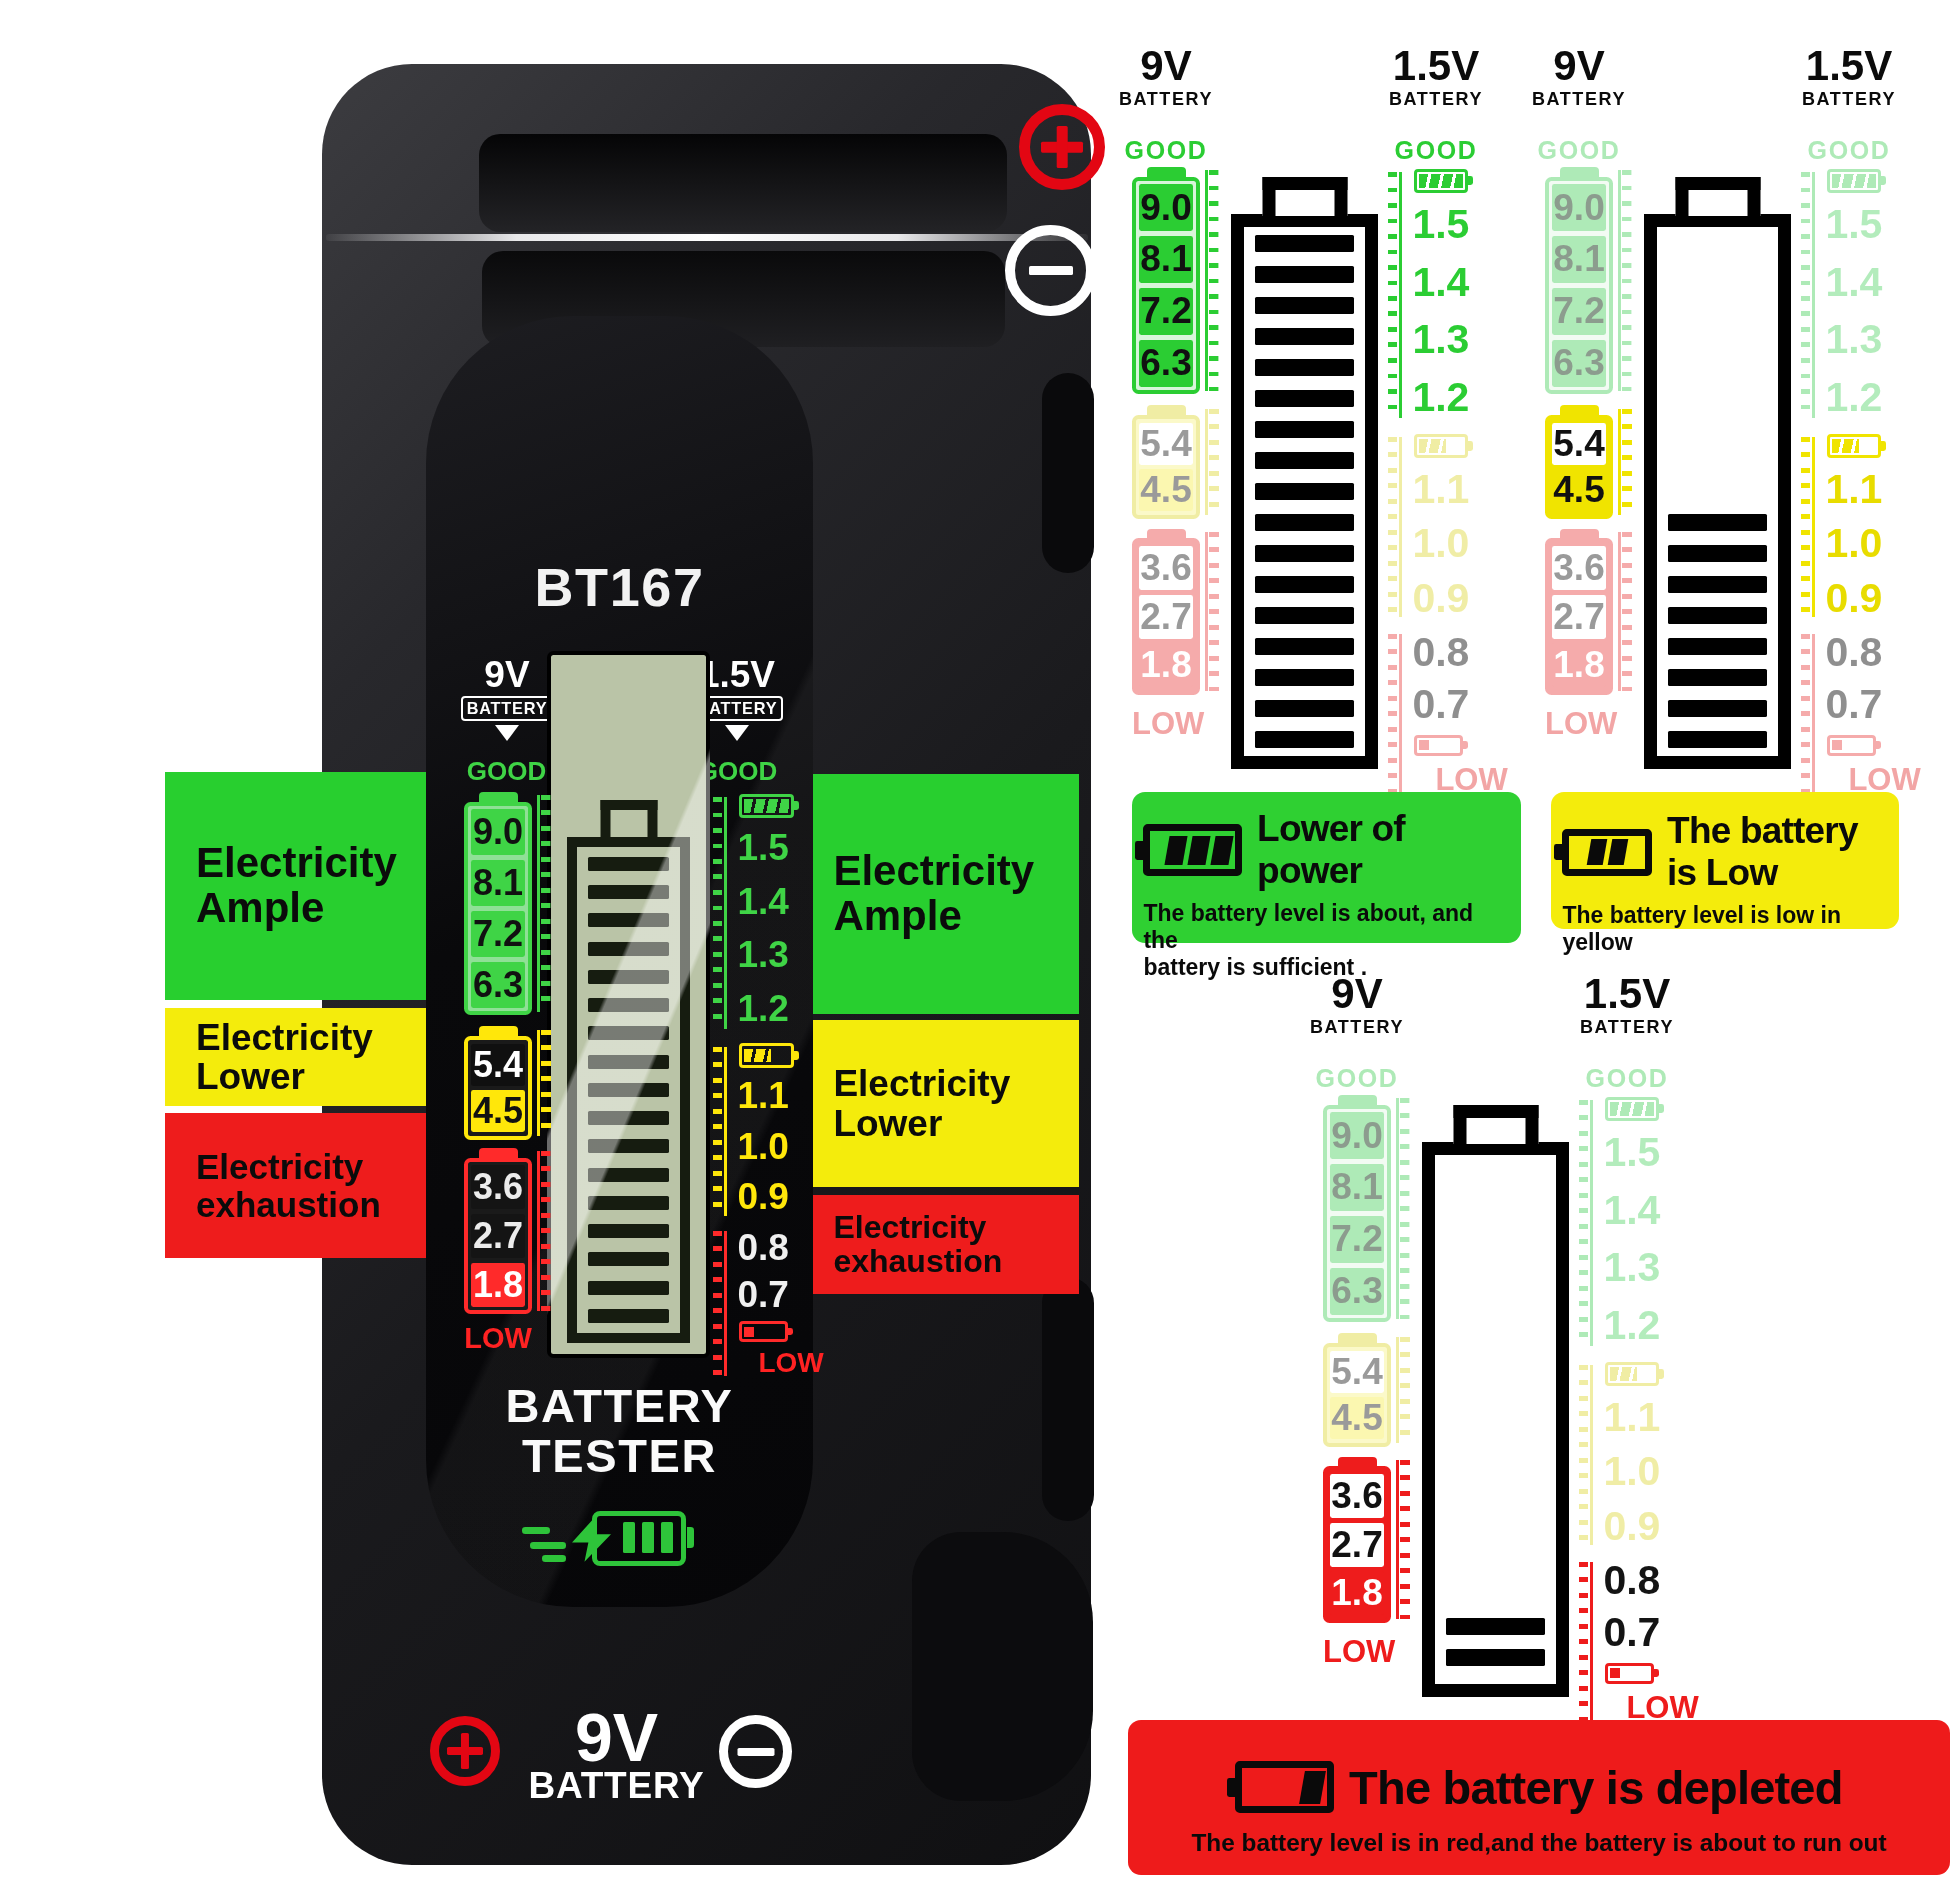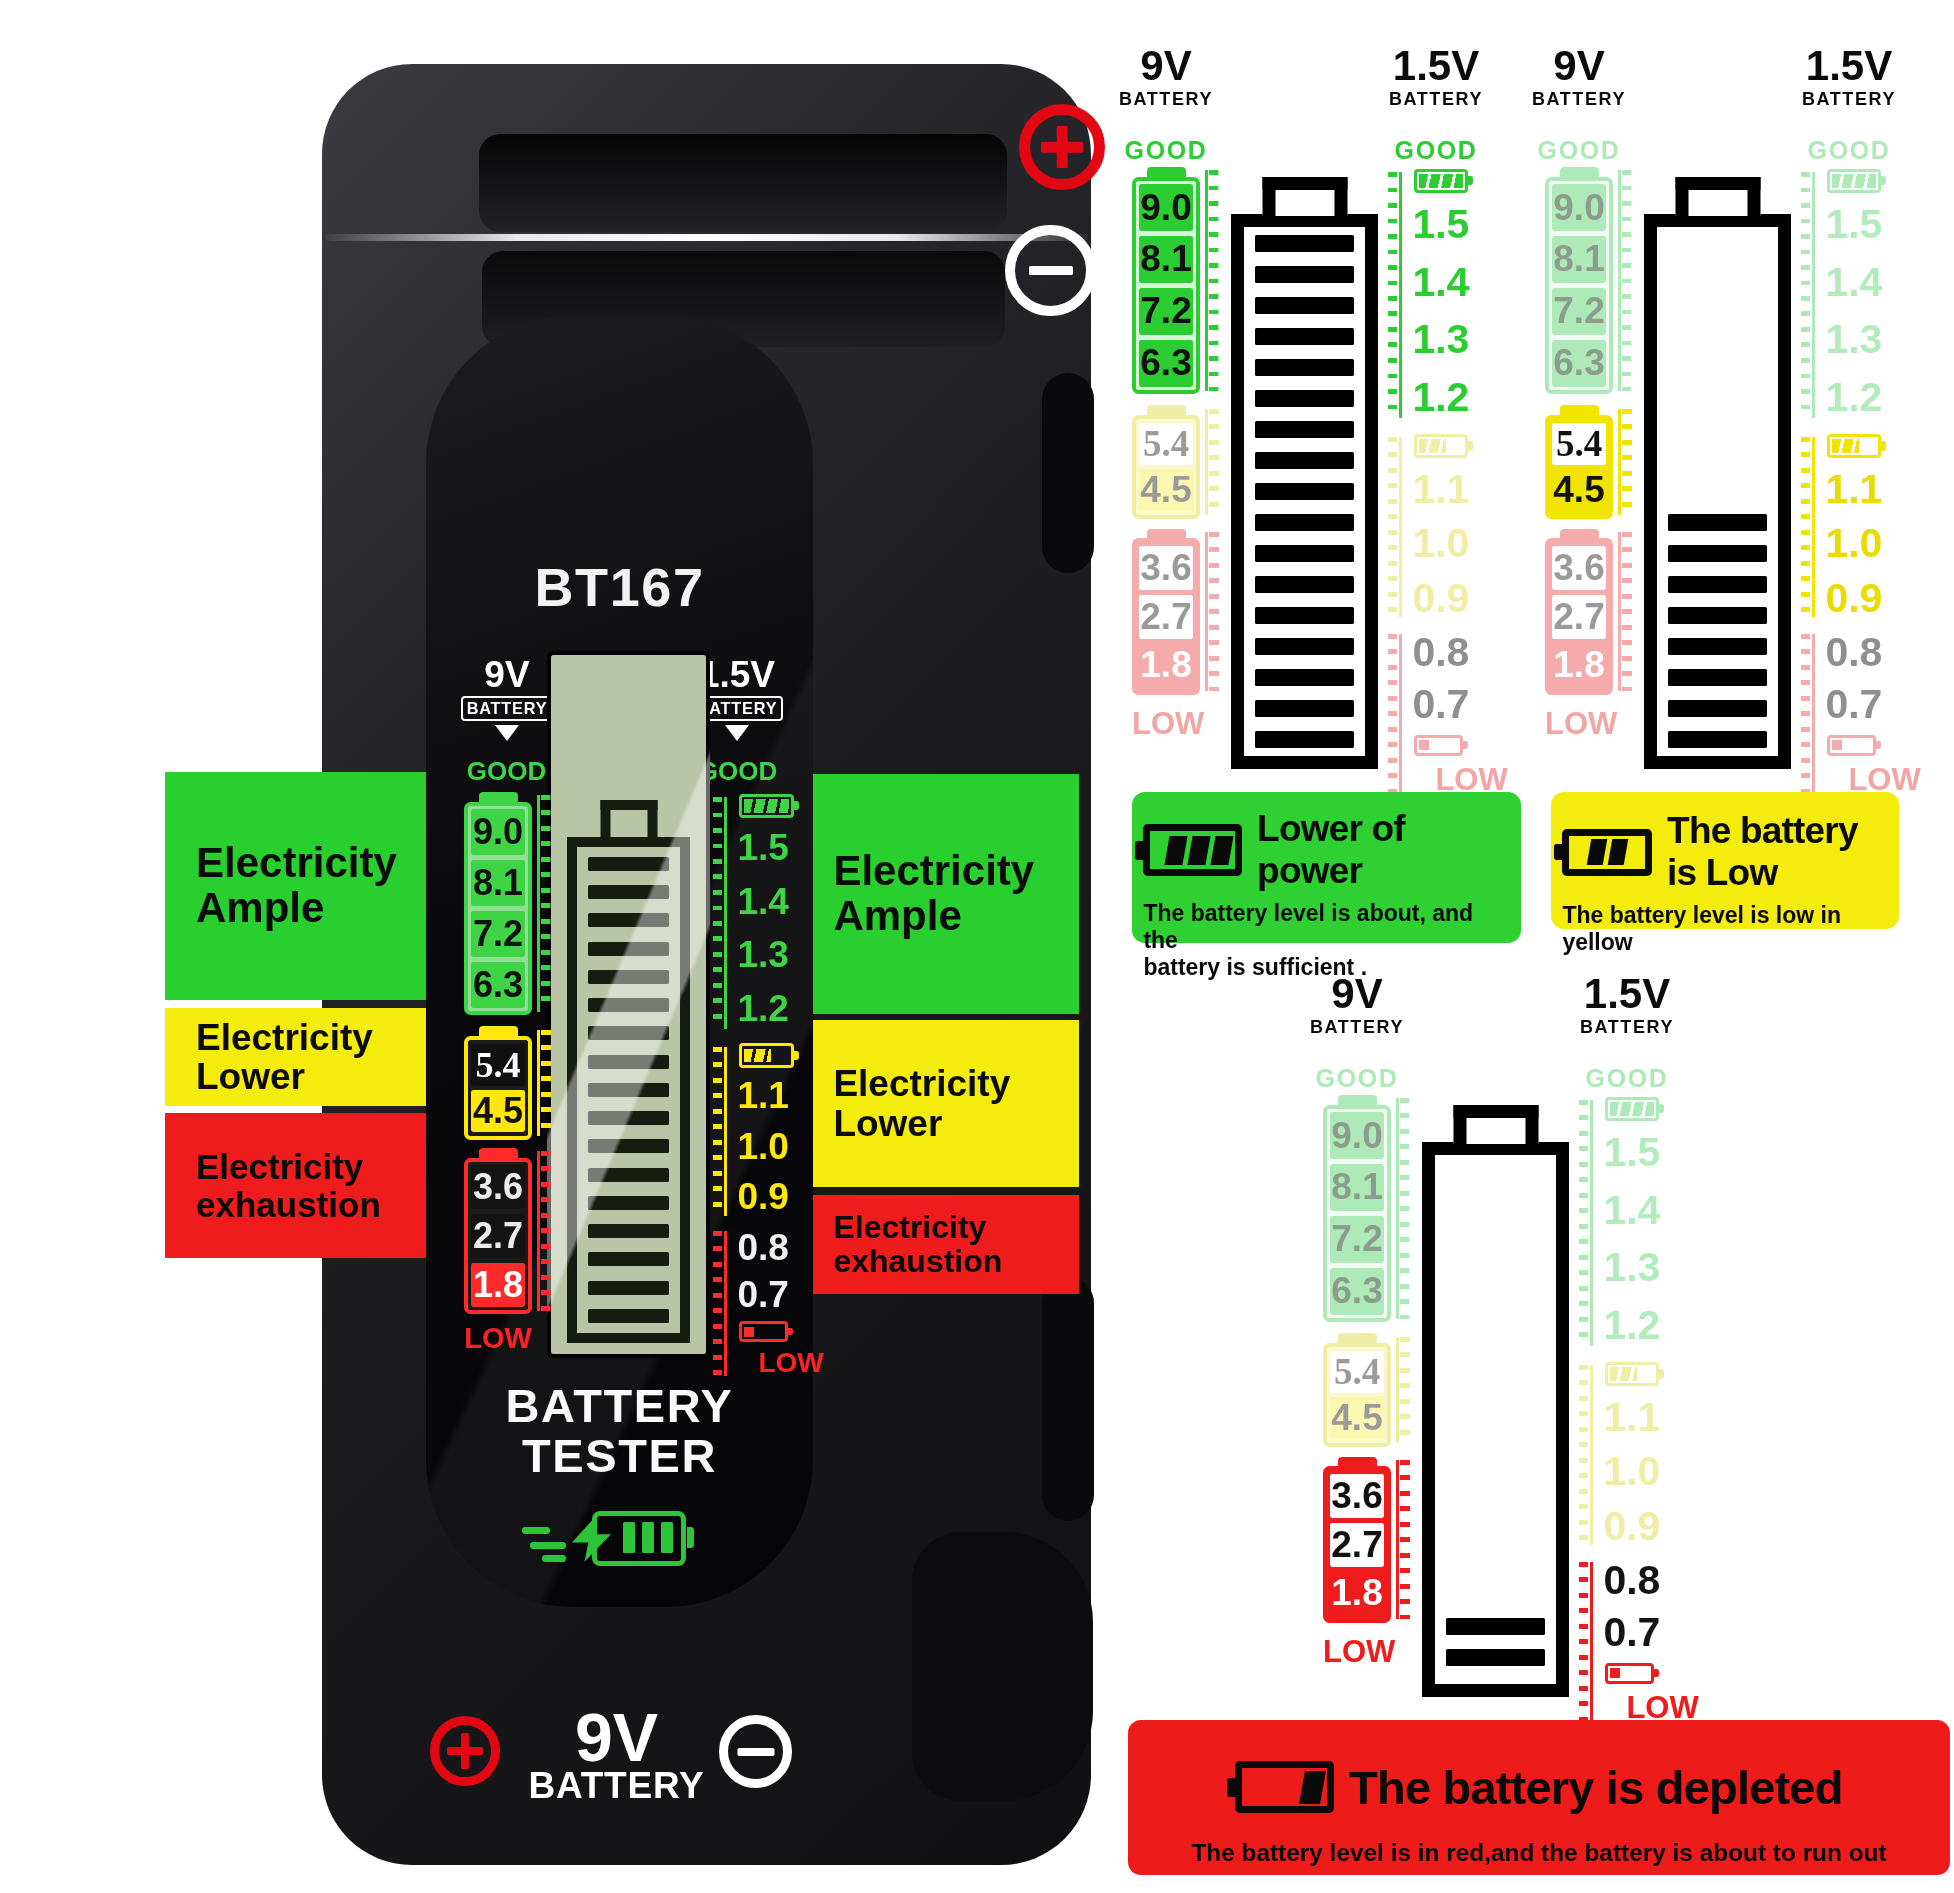--- a/index.html
+++ b/index.html
@@ -109,21 +109,21 @@
   .bicon.part .fill { width:55%; }
   .bicon.tiny .fill { width:22%; background:var(--zc); }
 
   
   .grp.g.on  { --zc:#2bcd33; --segbg:#2bcd33; --segfg:#111; --bodybg:#d8f5da; }
   .grp.g.off { --zc:#aeeab7; --segbg:#aeeab7; --segfg:#8c9c8e; --bodybg:#f2fbf3; }
   .grp.y.on  { --zc:#f0e400; --bodybg:#f0e400; }
   .grp.y.off { --zc:#f0eda4; --bodybg:#fbf9c9; }
   .grp.r.on  { --zc:#ee1c1c; --bodybg:#ee1c1c; }
   .grp.r.off { --zc:#f5abab; --bodybg:#f5abab; }
-  .grp.y .seg:nth-child(1) { background:#fff;font-family:Liberation Serif, serif; }
+  .grp.y .seg:nth-child(1) { background:#fff; }
   .grp.y.on  .seg:nth-child(1) { color:#111; }
   .grp.y.off .seg:nth-child(1) { color:#9a9a9a; }
   .grp.y.on  .seg:nth-child(2) { background:#f0e400; color:#111; }
   .grp.y.off .seg:nth-child(2) { background:#fbf7b0; color:#9a9a9a; }
   .grp.r .seg { background:#fff; }
   .grp.r.on  .seg { color:#111; }
   .grp.r.off .seg { color:#9a9a9a; }
   .grp.r.on  .seg:nth-child(3) { background:#ee1c1c; color:#fff; }
   .grp.r.off .seg:nth-child(3) { background:#f5abab; color:#fff; }
   .col15 .grp.g.on  .num { color:#2bcd33; } .col15 .grp.g.off .num { color:#b3ecbc; }
@@ -192,21 +192,21 @@
   
   .caption { position:absolute; border-radius:13px; color:#0a0a0a; z-index:2; }
   .cap-green { left:1132px; top:792px; width:389px; height:151px; background:#2fd032; padding:16.3px 11.4px 0 11.4px; }
   .cap-yellow { left:1551px; top:792px; width:348px; height:137px; background:#f4ec0c; padding:18px 11.4px 0 11.4px; }
   .cap-red { left:1128px; top:1720px; width:822px; height:155px; background:#ee1b1b; padding:19.5px 16.3px 0 16.3px; text-align:center; }
   .cap-row { display:flex; align-items:center; gap:14.7px; }
   .cap-red .cap-row { justify-content:center;margin-top:20px; }
   .cap-title { font-weight:bold; font-size:37px; letter-spacing:-0.8px; }
   .cap-red .cap-title { font-size:47px; }
   .cap-body { font-weight:bold; font-size:23px; line-height:27px; margin-top:8.1px; }
-  .cap-red .cap-body { font-size:24.4px; margin-top:24px; }
+  .cap-red .cap-body { font-size:24.4px; margin-top:14px; }
   .cicon { position:relative; flex:0 0 auto; border:7.3px solid #0a0a0a; border-radius:4.9px; display:flex; align-items:center; gap:4.9px; padding:0 4.9px; }
   .cicon::after { content:''; position:absolute; left:-15.5px; top:25%; width:8.1px; height:50%; background:#0a0a0a; border-radius:2.4px 0 0 2.4px; }
   .cicon .cibar { width:18px; height:29px; background:#0a0a0a; transform:skewX(-10deg); }
   .ci-3 { width:99px; height:52px; justify-content:flex-end; }
   .ci-2 { width:90px; height:47px; justify-content:center; }
   .ci-2 .cibar { height:26px; width:16.3px; }
   .ci-1 { width:99px; height:52px; justify-content:flex-end; }
   .ci-1 .cibar { width:21px; height:33px; }
 </style>
 </head>

